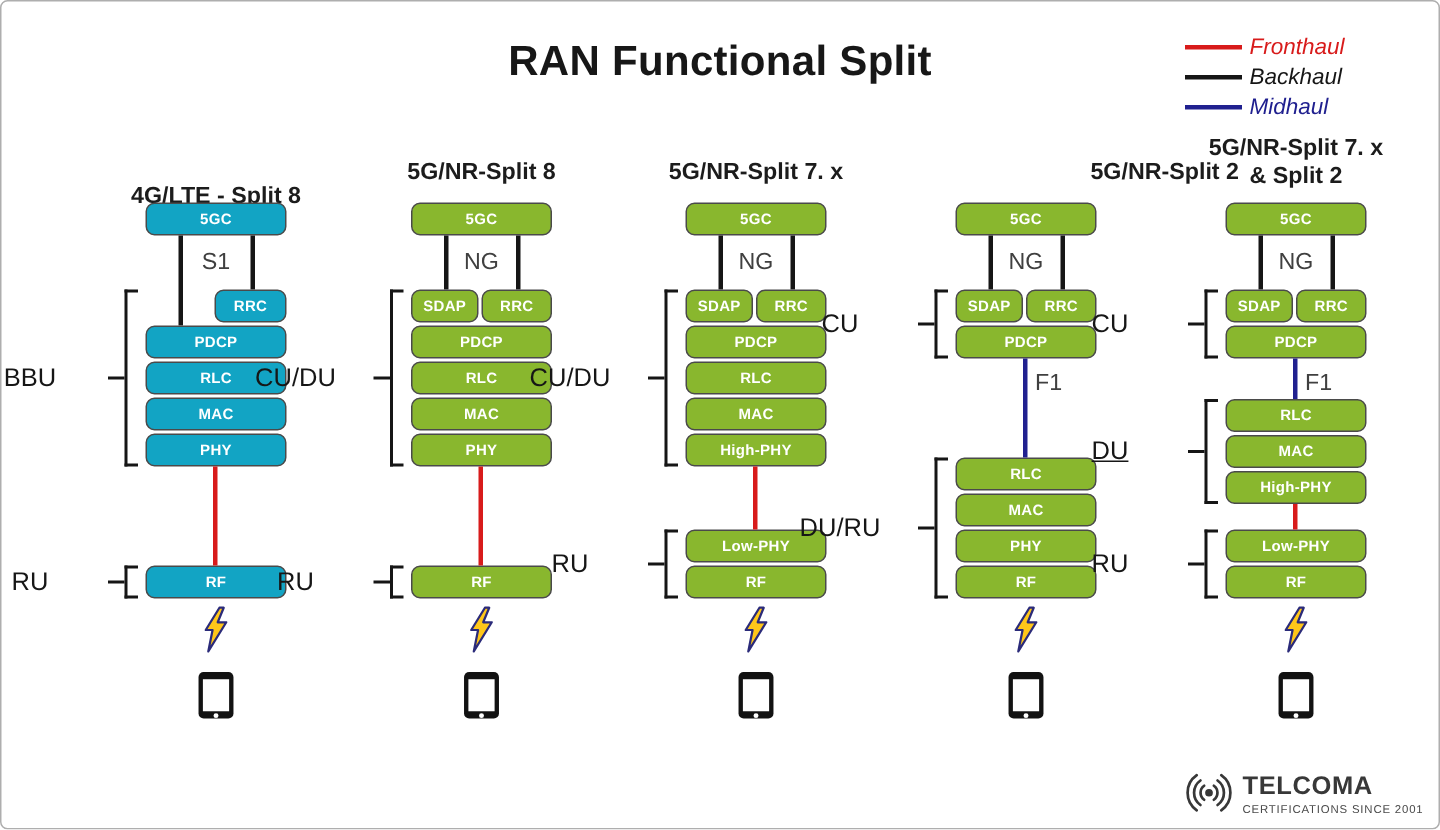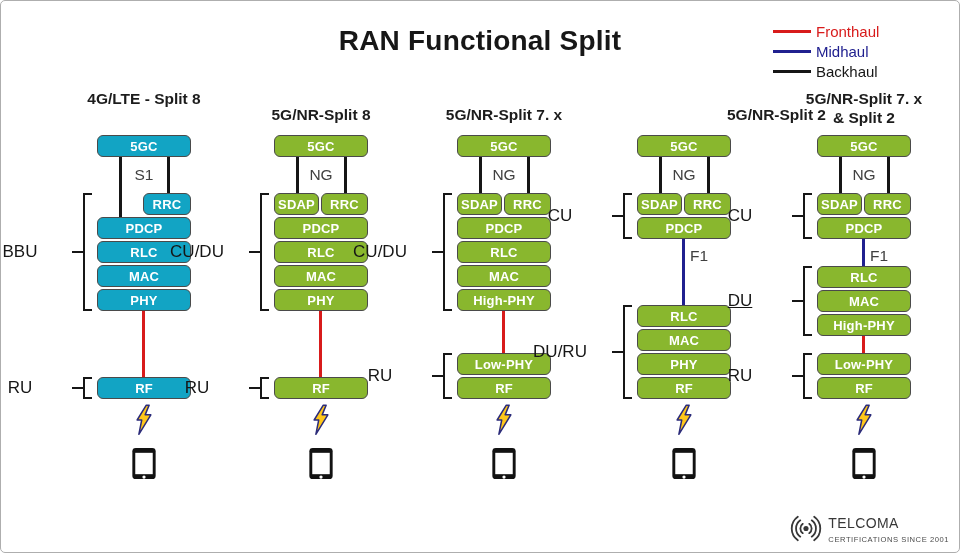--- a/index.html
+++ b/index.html
@@ -1,61 +1,61 @@
 <!DOCTYPE html>
 <html><head>
 <meta charset="utf-8">
 <style>
   html,body{margin:0;padding:0;background:#fff;}
   body{font-family:"Liberation Sans","DejaVu Sans",sans-serif;}
   #stage{position:relative;width:958px;height:551px;background:#fff;border:1px solid #aeaeae;border-radius:5px;overflow:hidden;}
   #title{position:absolute;left:0;right:0;top:24px;text-align:center;font-size:28px;font-weight:700;color:#171717;letter-spacing:.2px;}
   
-  #legend{position:absolute;left:772px;top:20px;}
+  #legend{position:absolute;left:789px;top:20px;font-style:italic;}
   .lg-row{display:flex;align-items:center;height:20px;}
   .lg-line{width:38px;height:3px;margin-right:5px;flex:none;}
   .lg-label{font-size:15px;font-weight:500;}
   
   .col-header{position:absolute;width:220px;text-align:center;font-size:15.5px;font-weight:600;color:#1c1c1c;line-height:19px;}
-  .box{position:absolute;height:22px;border:1px solid #4a4a4a;border-radius:6px;color:#fff;font-size:13px;font-weight:600;display:flex;align-items:center;justify-content:center;box-sizing:border-box;letter-spacing:.2px;}
+  .box{position:absolute;height:22px;border:1px solid #4a4a4a;border-radius:6px;color:#fff;font-size:10px;font-weight:600;display:flex;align-items:center;justify-content:center;box-sizing:border-box;letter-spacing:.2px;}
   .teal{background:#12a4c4;}
   .green{background:#89b72e;}
   .vline{position:absolute;width:3px;}
   .iface-label{position:absolute;width:60px;text-align:center;font-size:15.5px;font-weight:500;color:#404040;}
   .bracket{position:absolute;width:9px;border-left:2px solid #161616;border-top:2px solid #161616;border-bottom:2px solid #161616;box-sizing:border-box;}
   .bracket-dash{position:absolute;height:2px;width:11px;background:#161616;}
   .bracket-label{position:absolute;width:100px;text-align:center;font-size:17px;font-weight:500;color:#161616;height:20px;line-height:20px;}
   .icon{position:absolute;}
   
   #logo{position:absolute;right:10px;bottom:8px;display:flex;align-items:center;gap:3px;}
-  #logo-text{font-size:14px;font-weight:400;color:#383838;letter-spacing:.4px;line-height:21px;}
+  #logo-text{font-size:17px;font-weight:700;color:#383838;letter-spacing:.4px;line-height:21px;}
   #logo-tagline{font-size:7.6px;font-weight:500;color:#4a4a4a;letter-spacing:.55px;margin-top:1px;}
 </style>
 </head>
 <body>
 
 <div id="stage">
   <div id="title">RAN Functional Split</div>
   <div id="legend">
       <div class="lg-row">
         <div class="lg-line" style="background: rgb(216, 27, 27);"></div>
         <div class="lg-label" style="color: rgb(216, 27, 27);">Fronthaul</div>
       </div>
       <div class="lg-row">
+        <div class="lg-line" style="background: rgb(22, 22, 22);"></div>
+        <div class="lg-label" style="color: rgb(22, 22, 22);">Backhaul</div>
+      </div>
+      <div class="lg-row">
         <div class="lg-line" style="background: rgb(32, 32, 143);"></div>
         <div class="lg-label" style="color: rgb(32, 32, 143);">Midhaul</div>
       </div>
-      <div class="lg-row">
-        <div class="lg-line" style="background: rgb(22, 22, 22);"></div>
-        <div class="lg-label" style="color: rgb(22, 22, 22);">Backhaul</div>
-      </div>
     </div>
   <div id="columns">
       <div>
-        <div class="col-header" style="left: 33px; top: 88px; position: absolute;">
+        <div class="col-header" style="left: 33px; top: 120px; position: absolute;">
           <div>4G/LTE - Split 8</div>
         </div>
         <div class="box teal" style="left: 96px; top: 134px; width: 94px;">5GC</div>
         <div class="vline" style="left: 118px; top: 156px; height: 60px; background: rgb(22, 22, 22);"></div>
         <div class="vline" style="left: 166px; top: 156px; height: 36px; background: rgb(22, 22, 22);"></div>
         <div class="iface-label" style="left: 113px; top: 165px;">S1</div>
         <div class="box teal" style="left: 142px; top: 192px; width: 48px;">RRC</div>
         <div class="box teal" style="left: 96px; top: 216px; width: 94px;">PDCP</div>
         <div class="box teal" style="left: 96px; top: 240px; width: 94px;">RLC</div>
         <div class="box teal" style="left: 96px; top: 264px; width: 94px;">MAC</div>

